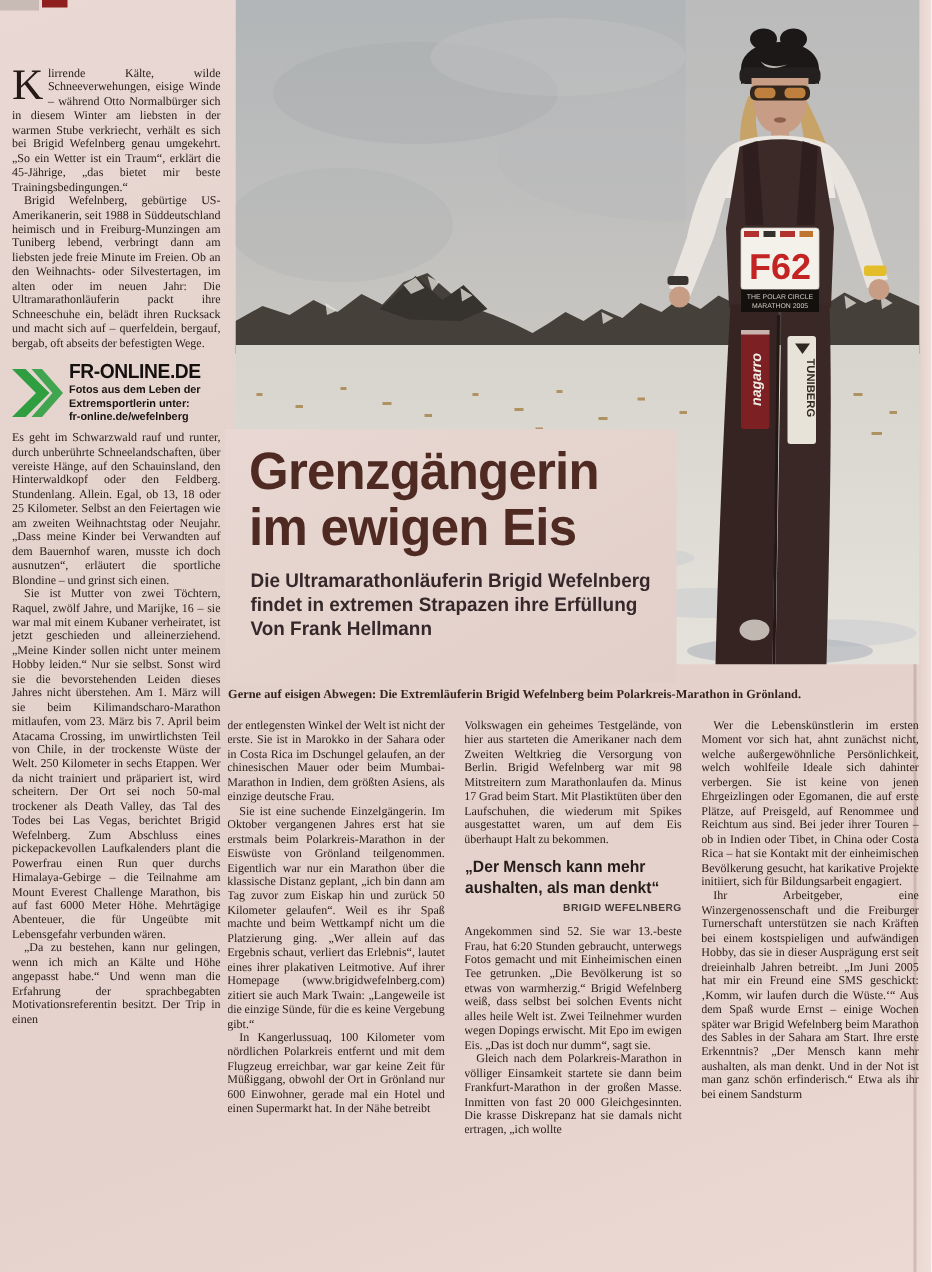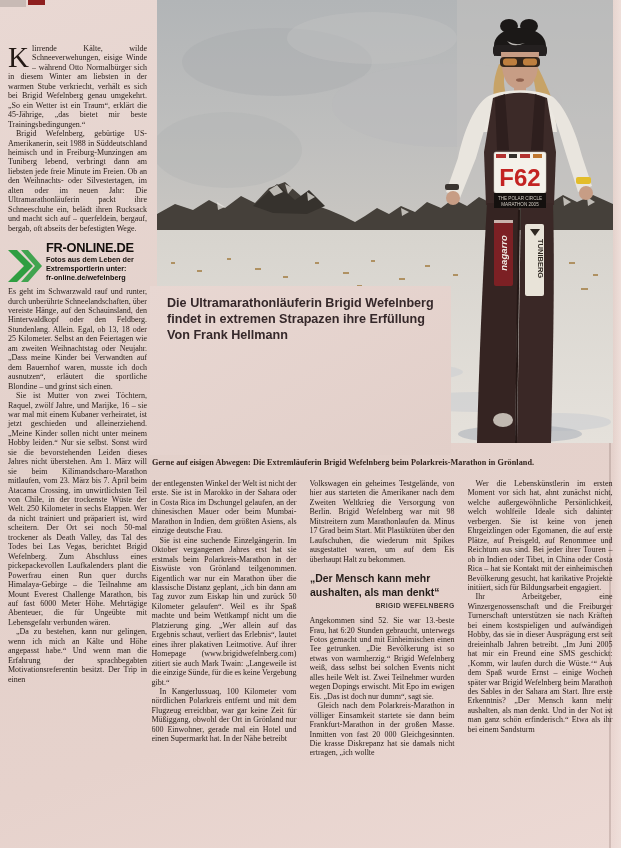--- a/index.html
+++ b/index.html
@@ -46,21 +46,21 @@
   }
   .bodytext p.indent{text-indent:8px;}
   .col1{position:absolute; left:8px; top:44px; width:139px; z-index:4;}
   .dropcap{
     float:left; font-size:29px; line-height:25px; padding:1px 3px 0 0; color:#241a16;
   }
   .lower{position:absolute; left:151px; top:479px; width:462px; height:369px; display:flex; gap:13px; z-index:2;justify-content:center;}
   .lcol{width:145px; height:369px; overflow:hidden;}
 
   
-  .frbox{width:172px; margin:7px 0 5px 0; display:flex; align-items:flex-end; position:relative; z-index:5;}
+  .frbox{width:172px; margin:7px 0 5px 0; display:flex; align-items:center; position:relative; z-index:5;}
   .frbox .chev{flex:0 0 auto; margin:2px 4px 0 0;}
   .frbox .frtitle{
     font-family:"Liberation Sans", sans-serif; font-weight:bold; font-size:13.5px;
     color:#14100d; letter-spacing:-0.3px; transform:scaleX(0.95); transform-origin:left; white-space:nowrap;
   }
   .frbox .frline{
     font-family:"Liberation Sans", sans-serif; font-weight:bold; font-size:7.4px; line-height:9px;
     color:#181310; transform:scaleX(0.98); transform-origin:left; white-space:nowrap;
   }
 
@@ -202,20 +202,24 @@
         <g>
           <rect x="368" y="224" width="19" height="72" rx="2" fill="#e8e3d8"></rect>
           <polygon points="373,229 383,229 378,236" fill="#2f2822"></polygon>
           <text transform="translate(381,239) rotate(90)" font-family="Liberation Sans, sans-serif" font-size="7.5" font-weight="bold" fill="#322b24">TUNIBERG</text>
         </g>
       </g>
     </svg>
   </div>
 
   <div class="headline-block">
+    <h1 class="headline">
+      <span class="hl-line">Grenzgängerin</span>
+      <span class="hl-line">im ewigen Eis</span>
+    </h1>
     <div class="subhead">
       <span>Die Ultramarathonläuferin Brigid Wefelnberg</span>
       <span>findet in extremen Strapazen ihre Erfüllung</span>
       <span>Von Frank Hellmann</span>
     </div>
   </div>
 
   <div class="caption">Gerne auf eisigen Abwegen: Die Extremläuferin Brigid Wefelnberg beim Polarkreis-Marathon in Grönland.</div>
 
   <div class="col1 bodytext">

